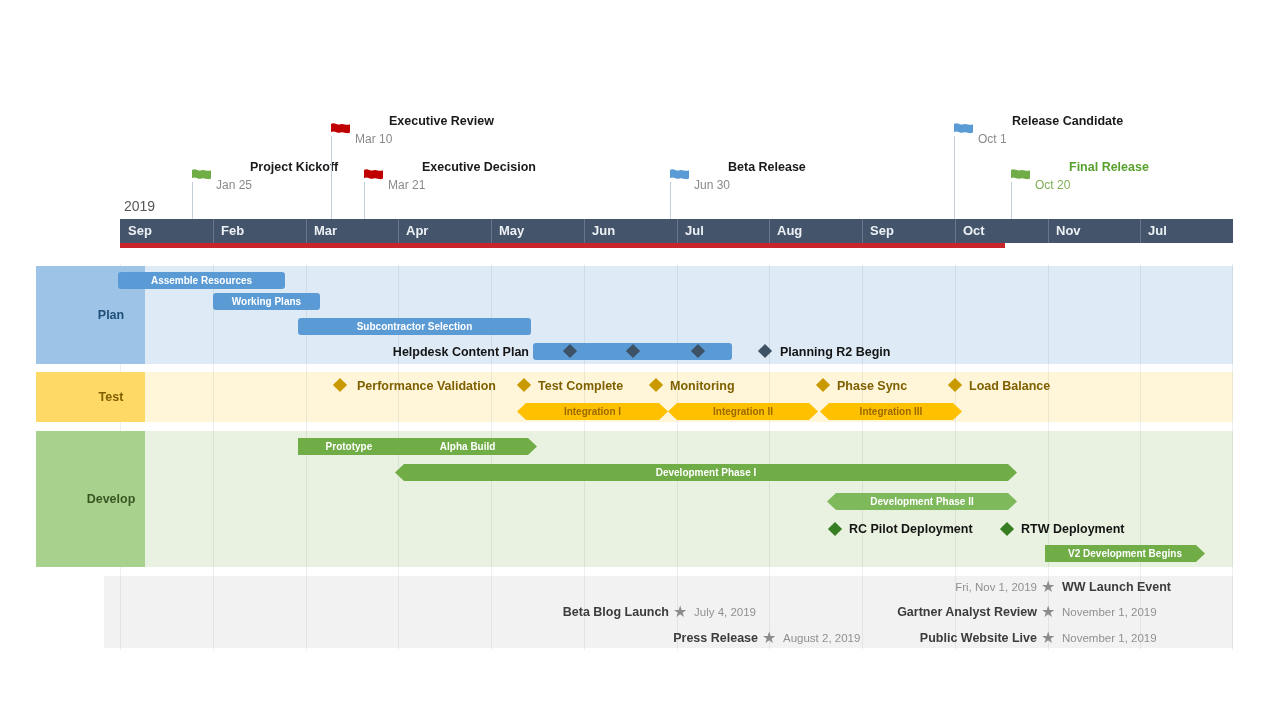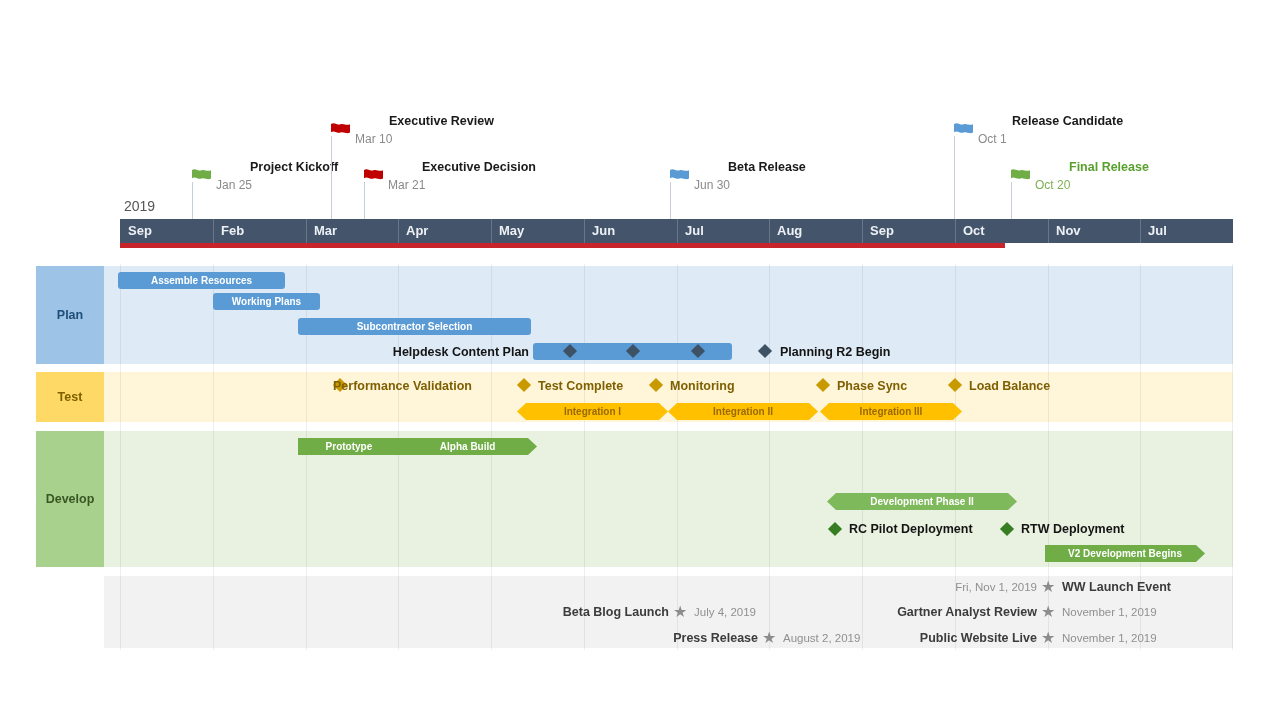--- a/index.html
+++ b/index.html
@@ -16,21 +16,21 @@
   .grid{position:absolute;top:264px;height:386px;width:1px;background:rgba(68,84,106,0.10);}
   
   .mline{position:absolute;width:1px;background:#C5CEDA;}
   .mtitle{position:absolute;font-size:12.5px;font-weight:700;color:#1a1a1a;white-space:nowrap;margin-left:34px;}
   .mdate{position:absolute;font-size:12px;color:#8a8a8a;white-space:nowrap;}
   .green-text{color:#58A12D !important;}
   .green-date{color:#7FAE55 !important;}
   .flag{position:absolute;width:21px;height:16px;}
   
   .lane-label{position:absolute;left:36px;width:68px;display:flex;align-items:center;justify-content:center;
-              font-size:12.5px;font-weight:700;}
+              font-size:12.5px;font-weight:700;padding-left:41px;}
   .lane-bg{position:absolute;left:104px;width:1129px;}
   
   .bar{position:absolute;height:17px;border-radius:3px;color:#fff;font-size:10px;font-weight:600;
        display:flex;align-items:center;justify-content:center;white-space:nowrap;}
   .bar.blue{background:#5B9BD5;}
   .bar.gold{background:#FFC000;color:#9A6A00;border-radius:0;}
   .bar.green{background:#70AD47;}
   .bar.green2{background:#7EB95B;}
   .arrow-both{clip-path:polygon(9px 0,calc(100% - 9px) 0,100% 50%,calc(100% - 9px) 100%,9px 100%,0 50%);border-radius:0;}
   .arrow-right{clip-path:polygon(0 0,calc(100% - 9px) 0,100% 50%,calc(100% - 9px) 100%,0 100%);border-radius:0;gap:40px;}
@@ -164,21 +164,21 @@
 
   <div class="blk-label ta-r" style="left:349px;top:345px;width:180px">Helpdesk Content Plan</div>
   <div class="bar blue" style="left:533px;top:343px;width:199px"></div>
   <div class="diamond d-navy" style="left:565px;top:346px"></div>
   <div class="diamond d-navy" style="left:628px;top:346px"></div>
   <div class="diamond d-navy" style="left:693px;top:346px"></div>
   <div class="diamond d-navy" style="left:760px;top:346px"></div>
   <div class="blk-label" style="left:780px;top:345px">Planning R2 Begin</div>
 
   <div class="diamond d-gold" style="left:335px;top:380px"></div>
-  <div class="tm-label" style="left:333px;top:379px">Performance Validation</div>
+  <div class="tm-label" style="left:357px;top:379px">Performance Validation</div>
   <div class="diamond d-gold" style="left:519px;top:380px"></div>
   <div class="tm-label" style="left:538px;top:379px">Test Complete</div>
   <div class="diamond d-gold" style="left:651px;top:380px"></div>
   <div class="tm-label" style="left:670px;top:379px">Monitoring</div>
   <div class="diamond d-gold" style="left:818px;top:380px"></div>
   <div class="tm-label" style="left:837px;top:379px">Phase Sync</div>
   <div class="diamond d-gold" style="left:950px;top:380px"></div>
   <div class="tm-label" style="left:969px;top:379px">Load Balance</div>
 
   <div class="bar gold arrow-both" style="left:517px;top:403px;width:151px">
@@ -188,20 +188,23 @@
     <span>Integration II</span>
     </div>
   <div class="bar gold arrow-both" style="left:820px;top:403px;width:142px">
     <span>Integration III</span>
     </div>
 
   <div class="bar green arrow-right proto-labels" style="left:298px;top:438px;width:225px">
     <span>Prototype</span>
     <span>Alpha Build</span>
     </div>
+  <div class="bar green arrow-both" style="left:395px;top:464px;width:622px">
+    <span>Development Phase I</span>
+    </div>
   <div class="bar green2 arrow-both" style="left:827px;top:493px;width:190px">
     <span>Development Phase II</span>
     </div>
 
   <div class="diamond d-green" style="left:830px;top:524px"></div>
   <div class="blk-label" style="left:849px;top:522px">RC Pilot Deployment</div>
   <div class="diamond d-green" style="left:1002px;top:524px"></div>
   <div class="blk-label" style="left:1021px;top:522px">RTW Deployment</div>
 
   <div class="bar green arrow-right" style="left:1045px;top:545px;width:160px">

